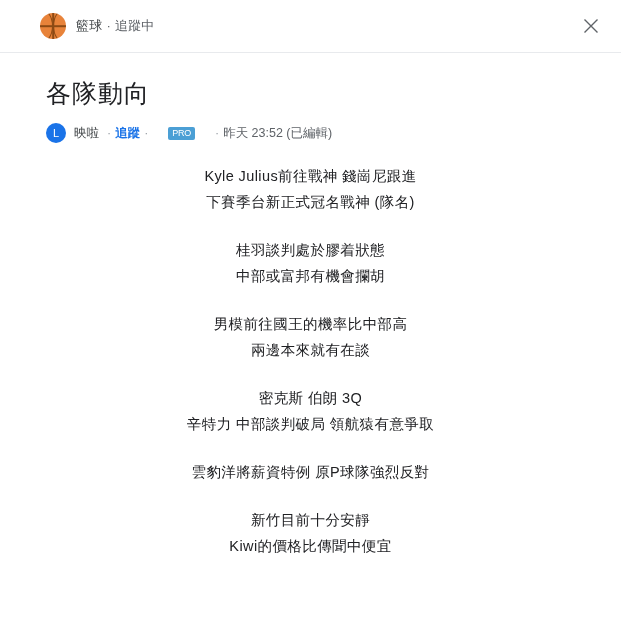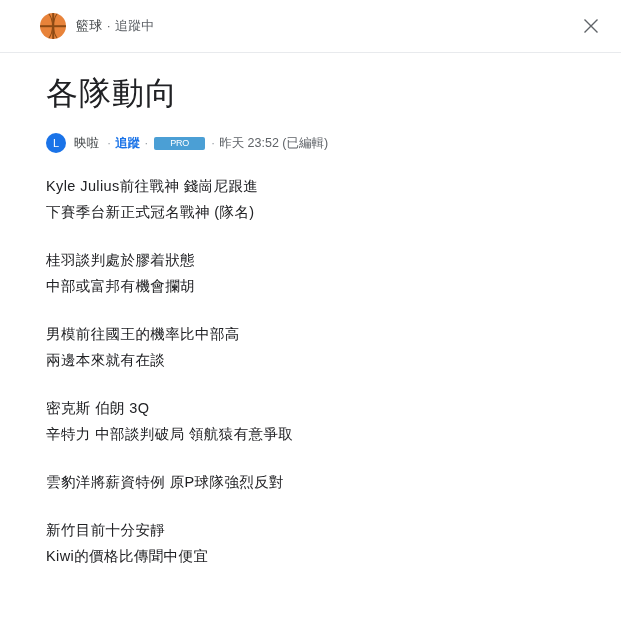--- a/index.html
+++ b/index.html
@@ -99,25 +99,25 @@
     cursor: pointer;
   }
   .close-btn svg { display: block; }
 
   
   .article {
     padding: 24px 46px 0 46px;
     box-sizing: border-box;
   }
   .post-title {
-    font-size: 32px;
+    font-size: 25px;
     line-height: 32px;
     font-weight: 400;
     color: #202124;
-    margin: 0 0 24px 0;
+    margin: 0 0 14px 0;
     letter-spacing: 1px;
   }
 
   .meta-row {
     display: flex;
     align-items: center;
     font-size: 12.5px;
     color: #5f6368;
     margin-bottom: 20px;
     white-space: nowrap;
@@ -147,41 +147,41 @@
     cursor: pointer;
     font-weight: bold;
   }
   .badge-chip {
     display: inline-block;
     background: #4b9fd5;
     color: #fff;
     font-size: 9px;
     line-height: 13px;
     height: 13px;
-    padding: 0 16px;
+    padding: 0 4px;
     border-radius: 2px;
-    margin: 0 2px;
+    margin: 0 16px;
     vertical-align: middle;
     letter-spacing: -.3px;
   }
   .meta-time {
     color: #5f6368;
   }
 
   .body-text {
     font-size: 14.5px;
     line-height: 26px;
     color: #202124;
     letter-spacing: .4px;
   }
   .para {
     margin: 0 0 22px 0;
   }
   .para:last-child { margin-bottom: 0; }
-  .line { display: block; white-space: nowrap; }
+  .line { display: block; white-space: nowrap; text-align: center; }
 
   .emoji-arrow {
     display: inline-block;
     width: 15px;
     height: 15px;
     background: #4aa3e0;
     border-radius: 2px;
     position: relative;
     vertical-align: -2px;
     margin: 0 2px;

